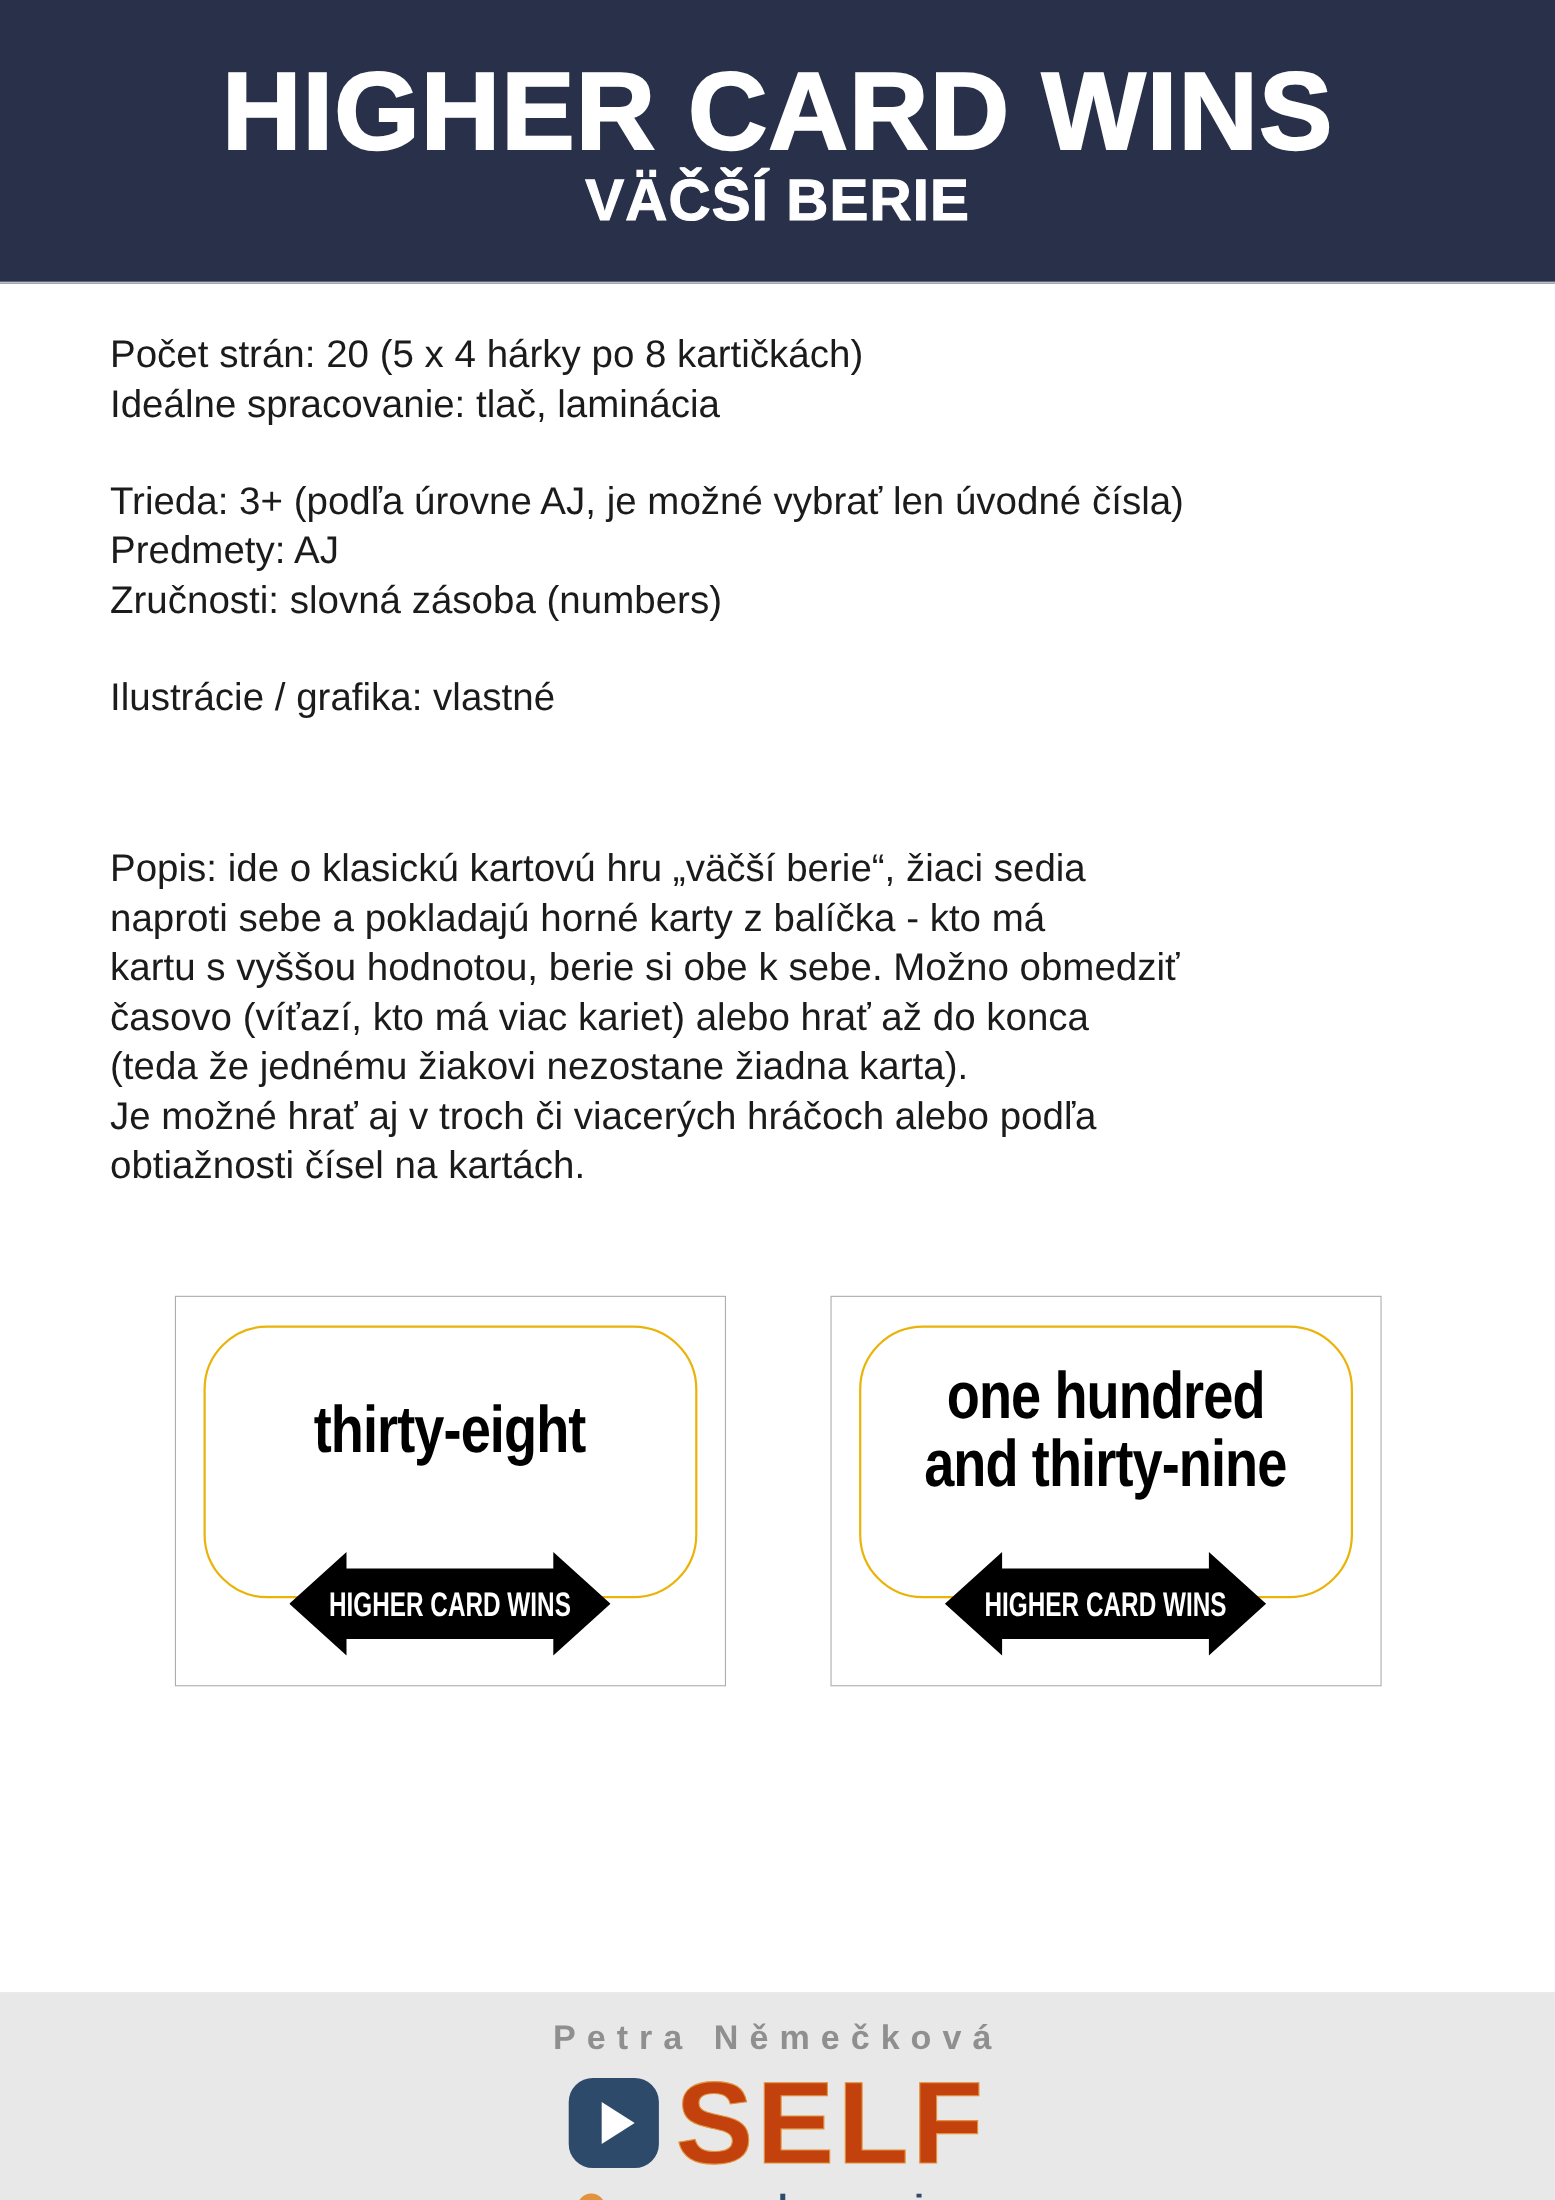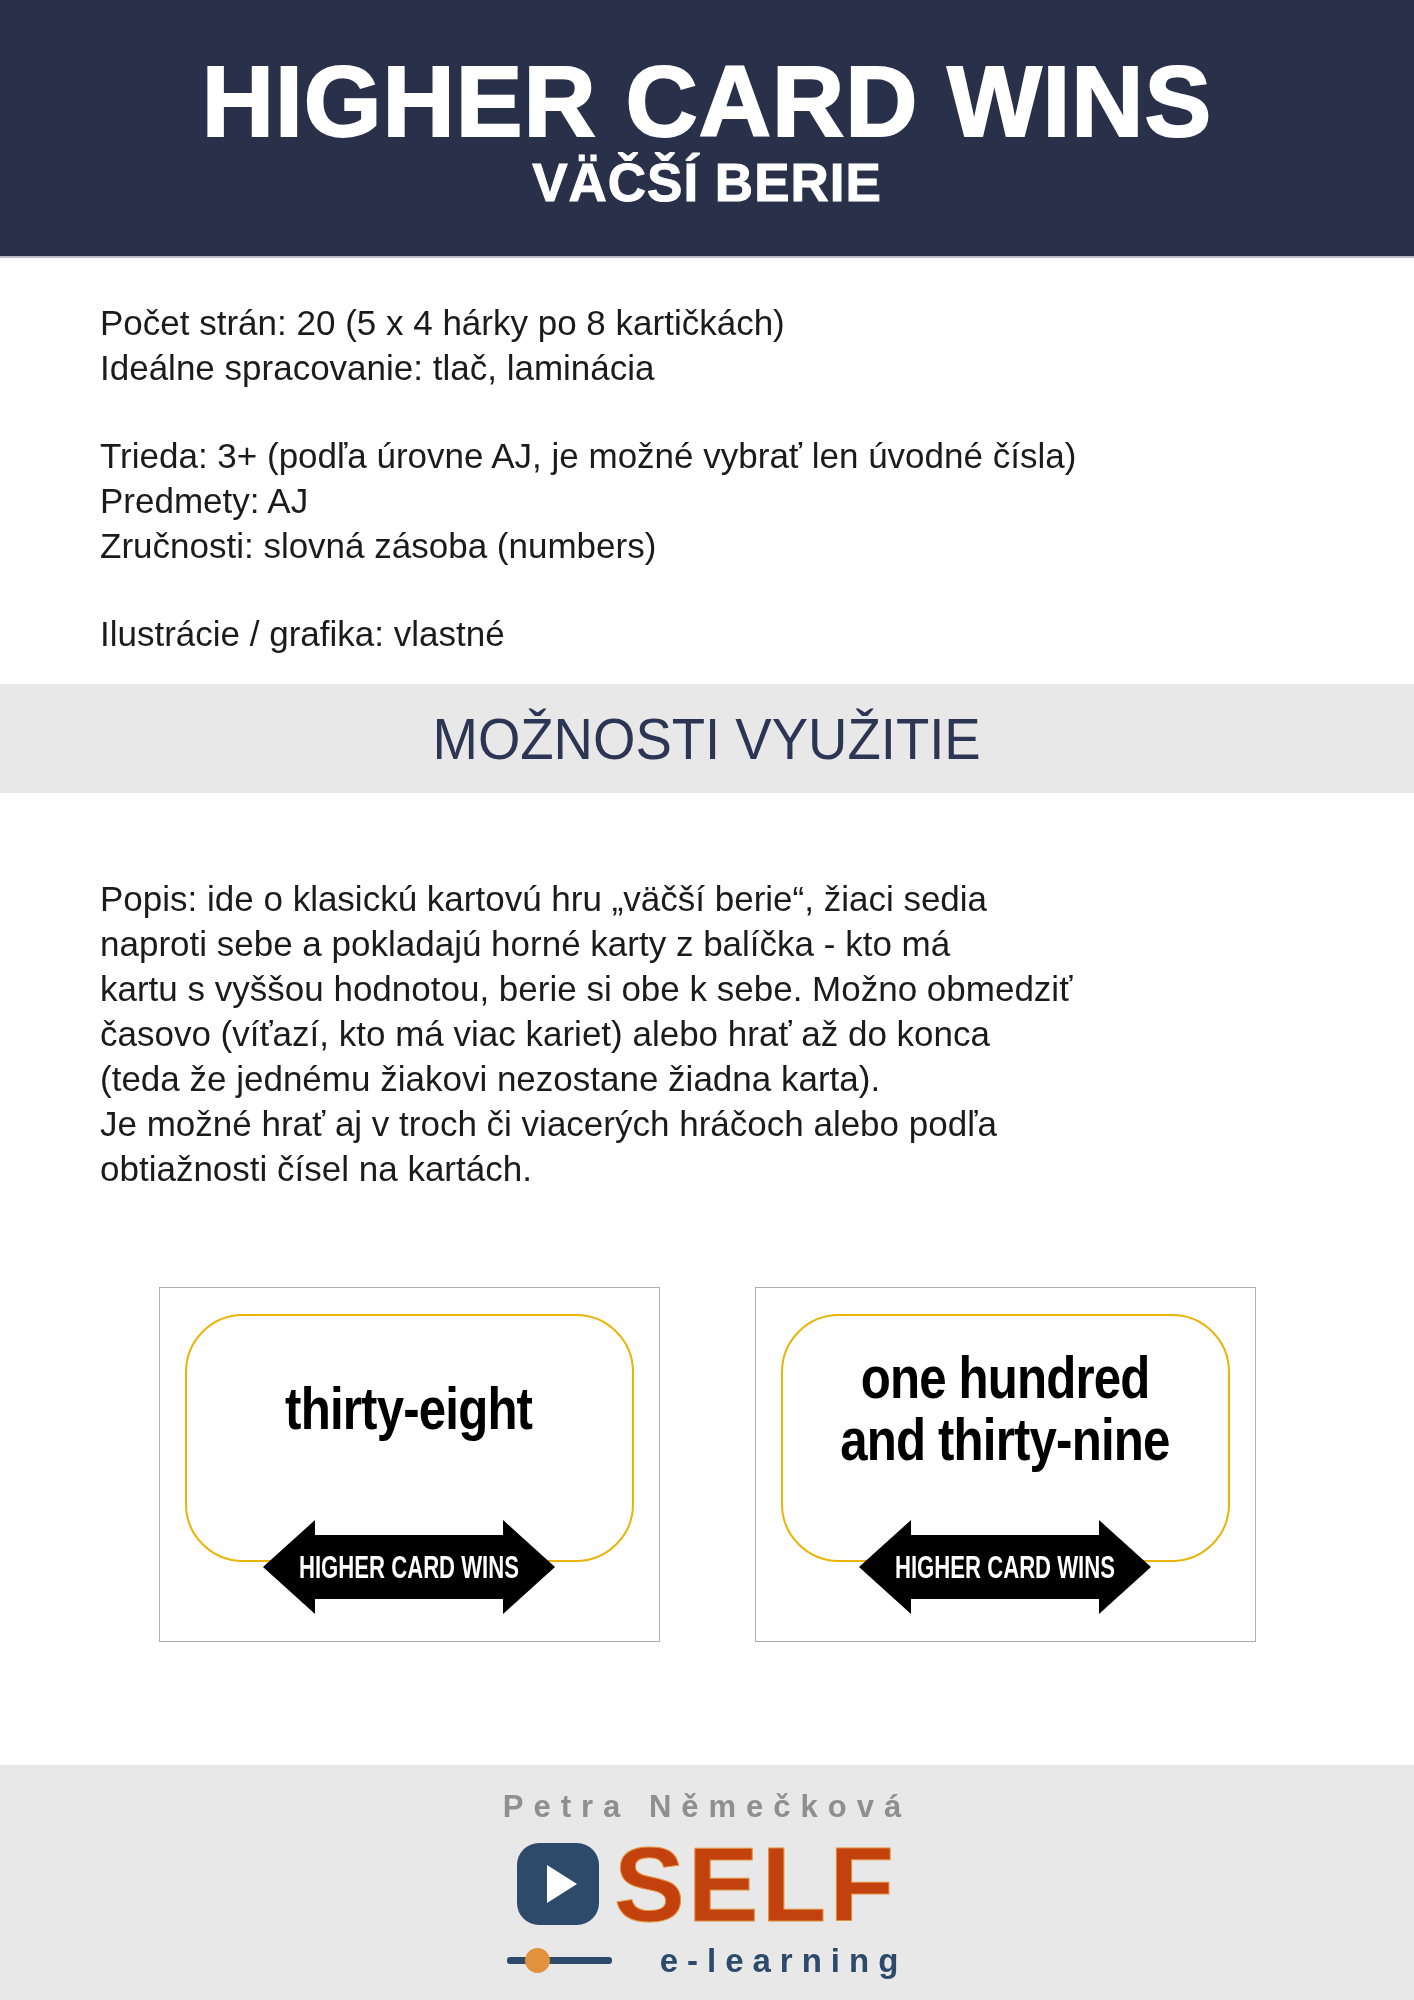--- a/index.html
+++ b/index.html
@@ -72,21 +72,21 @@
     bottom:22px; width:292px; height:104px; z-index:2;
   }
   .card-arrow svg { display:block; width:100%; height:100%; }
   .arrow-label-text {
     font-family:"Liberation Sans", sans-serif; font-weight:800; font-size:31px;
     fill:#ffffff;
   }
 
   
   .footer {
-    position:absolute; left:0; right:0; bottom:0; height:235px;
+    position:absolute; left:0; right:0; bottom:0; height:189px;
     background:#e8e8e8; display:flex; flex-direction:column; align-items:center;
     padding-top:24px;
   }
   .footer-author {
     color:#8f8f8f; font-size:31px; font-weight:700; letter-spacing:10px;
     white-space:nowrap;
   }
   .logo-row { margin-top:16px; display:flex; align-items:center; gap:15px; }
   .play-btn {
     width:82px; height:82px; background:#2e4a6b; border-radius:22px;
@@ -128,23 +128,20 @@
     <div><span>Počet strán: </span><span class="b">20</span><span> (5 x 4 hárky po 8 kartičkách)</span></div>
     <div>Ideálne spracovanie: tlač, laminácia</div>
     <div class="spacer"></div>
     <div><span>Trieda: </span><span class="b">3+</span><span> (podľa úrovne AJ, je možné vybrať len úvodné čísla)</span></div>
     <div>Predmety: AJ</div>
     <div>Zručnosti: slovná zásoba (numbers)</div>
     <div class="spacer"></div>
     <div><span>Ilustrácie / grafika: </span><span class="b">vlastné</span></div>
   </div>
 
-  <div class="band">
-    <div class="band-title">MOŽNOSTI VYUŽITIE</div>
-  </div>
 
   <div class="description">
     <div class="para"><span class="b">Popis:</span><span class="para"> ide o klasickú kartovú hru „väčší berie“, žiaci sedia
 naproti sebe a pokladajú horné karty z balíčka - kto má
 kartu s vyššou hodnotou, berie si obe k sebe. Možno obmedziť
 časovo (víťazí, kto má viac kariet) alebo hrať až do konca
 (teda že jednému žiakovi nezostane žiadna karta).</span></div>
     <div class="para">Je možné hrať aj v troch či viacerých hráčoch alebo podľa
 obtiažnosti čísel na kartách.</div>
   </div>

